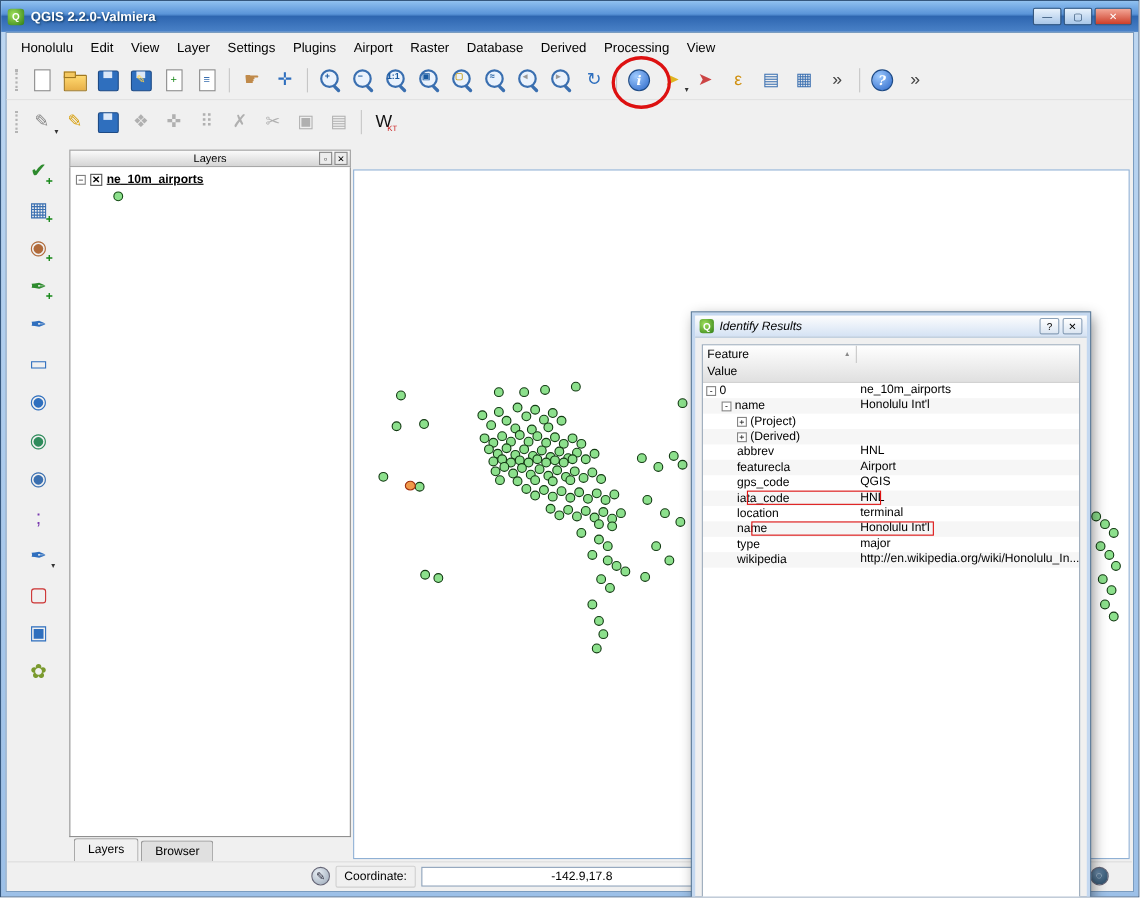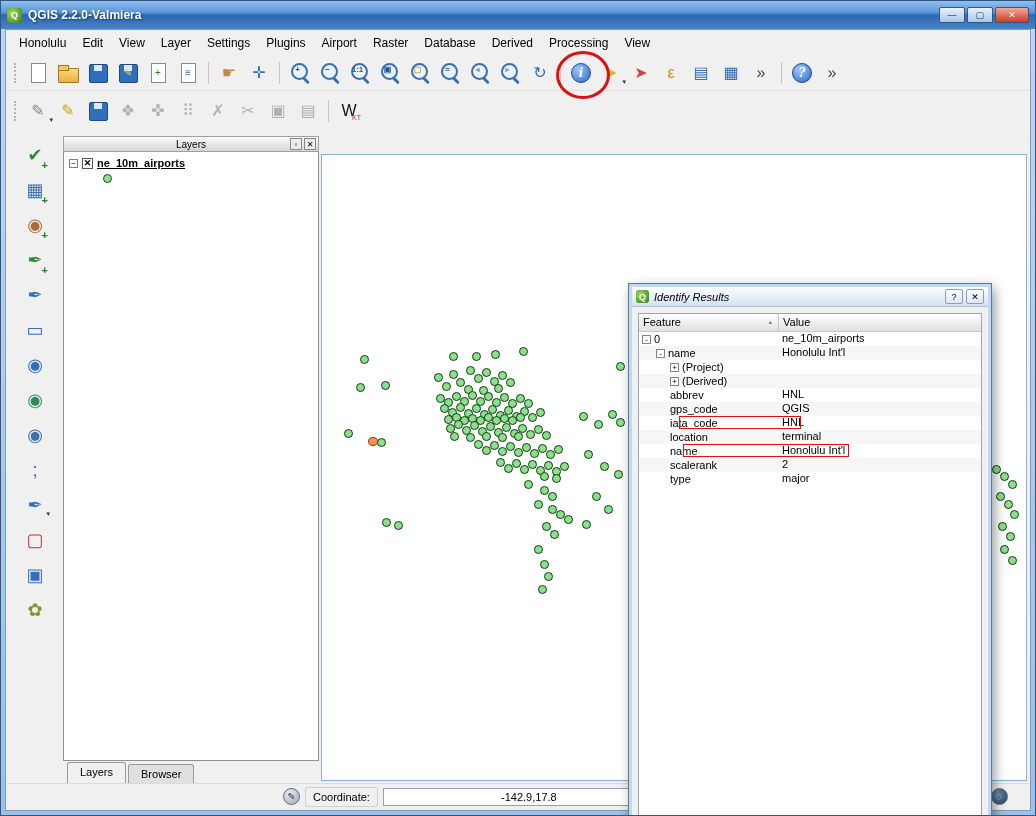--- a/index.html
+++ b/index.html
@@ -83,21 +83,21 @@
   
   .dialog{position:absolute;left:622px;top:150px;width:362px;height:628px;background:#f0f0f0;
     border:3px solid #c4d8f0;outline:1px solid #5a7a9a;box-shadow:3px 4px 12px rgba(0,0,0,.45);z-index:50;}
   .dialog-titlebar{height:20px;background:linear-gradient(#fdfdfd,#d4e2f4);display:flex;align-items:center;gap:5px;
     padding:0 4px;border-bottom:1px solid #b0c4d8;}
   .dialog-title{font-size:11px;font-style:italic;}
   .dlg-btns{margin-left:auto;display:flex;gap:3px;}
   .dlg-btn{width:18px;height:15px;border:1px solid #8aa0b8;background:linear-gradient(#fff,#dce6f2);font-size:9px;
     display:flex;align-items:center;justify-content:center;border-radius:2px;}
   .id-tree{position:absolute;top:26px;left:6px;right:6px;bottom:42px;background:#fff;border:1px solid #98a8b8;overflow:hidden;}
-  .id-header{display:flex;height:18px;background:linear-gradient(#ffffff,#e0e0e0);border-bottom:1px solid #c8c8c8;font-size:11px;}
+  .id-header{display:flex;height:34px;background:linear-gradient(#ffffff,#e0e0e0);border-bottom:1px solid #c8c8c8;font-size:11px;flex-direction:column;}
   .hc{padding:2px 4px;border-right:1px solid #c8c8c8;position:relative;}
   .hc.feature{width:140px;}
   .hc.value{flex:1;border-right:none;}
   .sort{position:absolute;right:6px;top:4px;font-size:7px;color:#888;}
   .idrow{display:flex;height:14px;line-height:13px;font-size:11px;position:relative;}
   .idrow:nth-child(even){background:#f6f6f6;}
   .feat{width:140px;display:flex;align-items:center;gap:3px;overflow:hidden;white-space:nowrap;flex:none;}
   .val{flex:1;padding-left:3px;overflow:hidden;white-space:nowrap;}
   .exp{width:9px;height:9px;border:1px solid #848484;background:#fff;font-size:8px;line-height:7px;text-align:center;flex:none;}
   .redbox{position:absolute;top:0;height:13px;border:1px solid var(--anno);pointer-events:none;z-index:3;}
@@ -530,20 +530,26 @@
                 <div class="val"></div>
               </div>
               <div class="idrow">
                 <div class="feat" style="padding-left: 31px;">
                   <span>abbrev</span>
                 </div>
                 <div class="val">HNL</div>
               </div>
               <div class="idrow">
                 <div class="feat" style="padding-left: 31px;">
+                  <span>featurecla</span>
+                </div>
+                <div class="val">Airport</div>
+              </div>
+              <div class="idrow">
+                <div class="feat" style="padding-left: 31px;">
                   <span>gps_code</span>
                 </div>
                 <div class="val">QGIS</div>
               </div>
               <div class="idrow">
                 <div class="feat" style="padding-left: 31px;">
                   <span>iata_code</span>
                 </div>
                 <div class="val">HNL</div>
                 <div class="redbox" style="left: 40px; width: 122px;"></div>
@@ -556,29 +562,29 @@
               </div>
               <div class="idrow">
                 <div class="feat" style="padding-left: 31px;">
                   <span>name</span>
                 </div>
                 <div class="val">Honolulu Int'l</div>
                 <div class="redbox" style="left: 44px; width: 166px;"></div>
               </div>
               <div class="idrow">
                 <div class="feat" style="padding-left: 31px;">
-                  <span>scalerank</span>
-                </div>
-                <div class="val">2</div>
-              </div>
-              <div class="idrow">
-                <div class="feat" style="padding-left: 31px;">
                   <span>type</span>
                 </div>
                 <div class="val">major</div>
+              </div>
+              <div class="idrow">
+                <div class="feat" style="padding-left: 31px;">
+                  <span>wikipedia</span>
+                </div>
+                <div class="val">http://en.wikipedia.org/wiki/Honolulu_In...</div>
               </div>
             </div>
         </div>
 
       </div>
 
     </div>
 
     <div class="statusbar">
       <span class="sb-spacer"></span>

